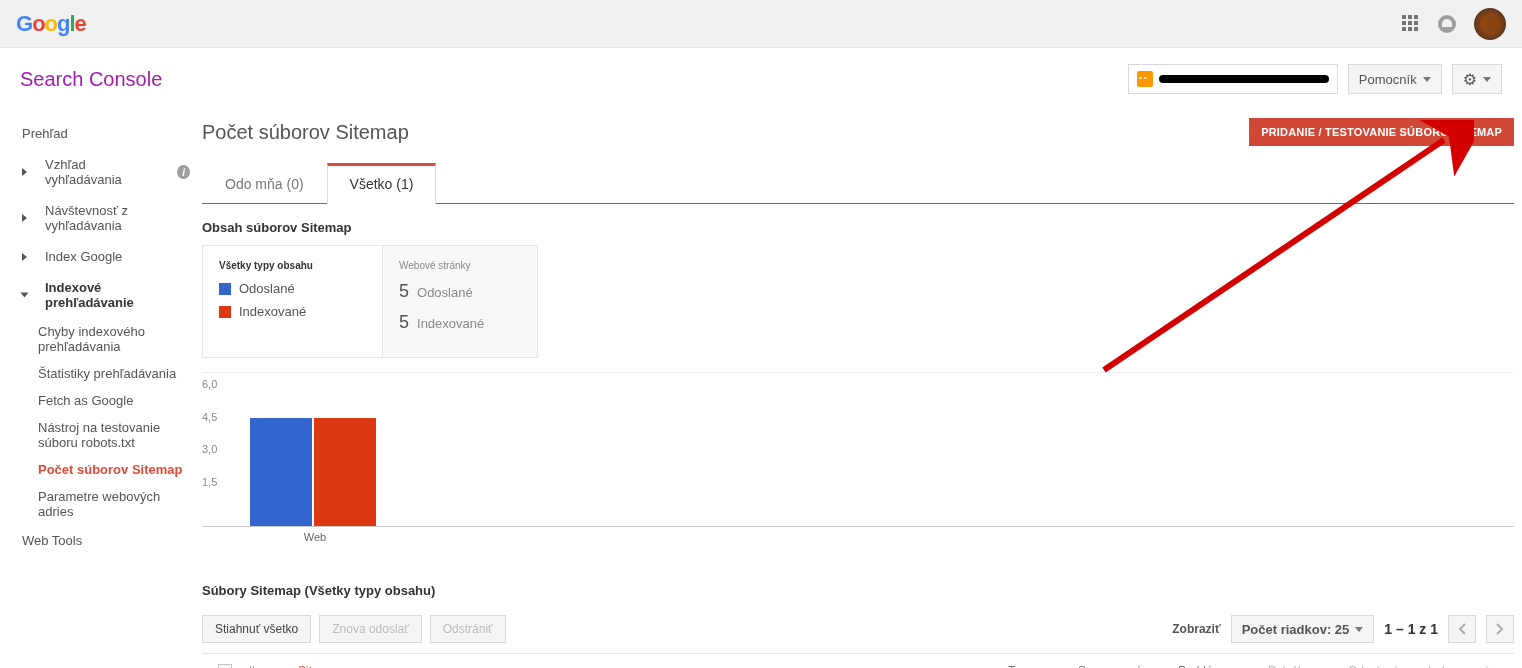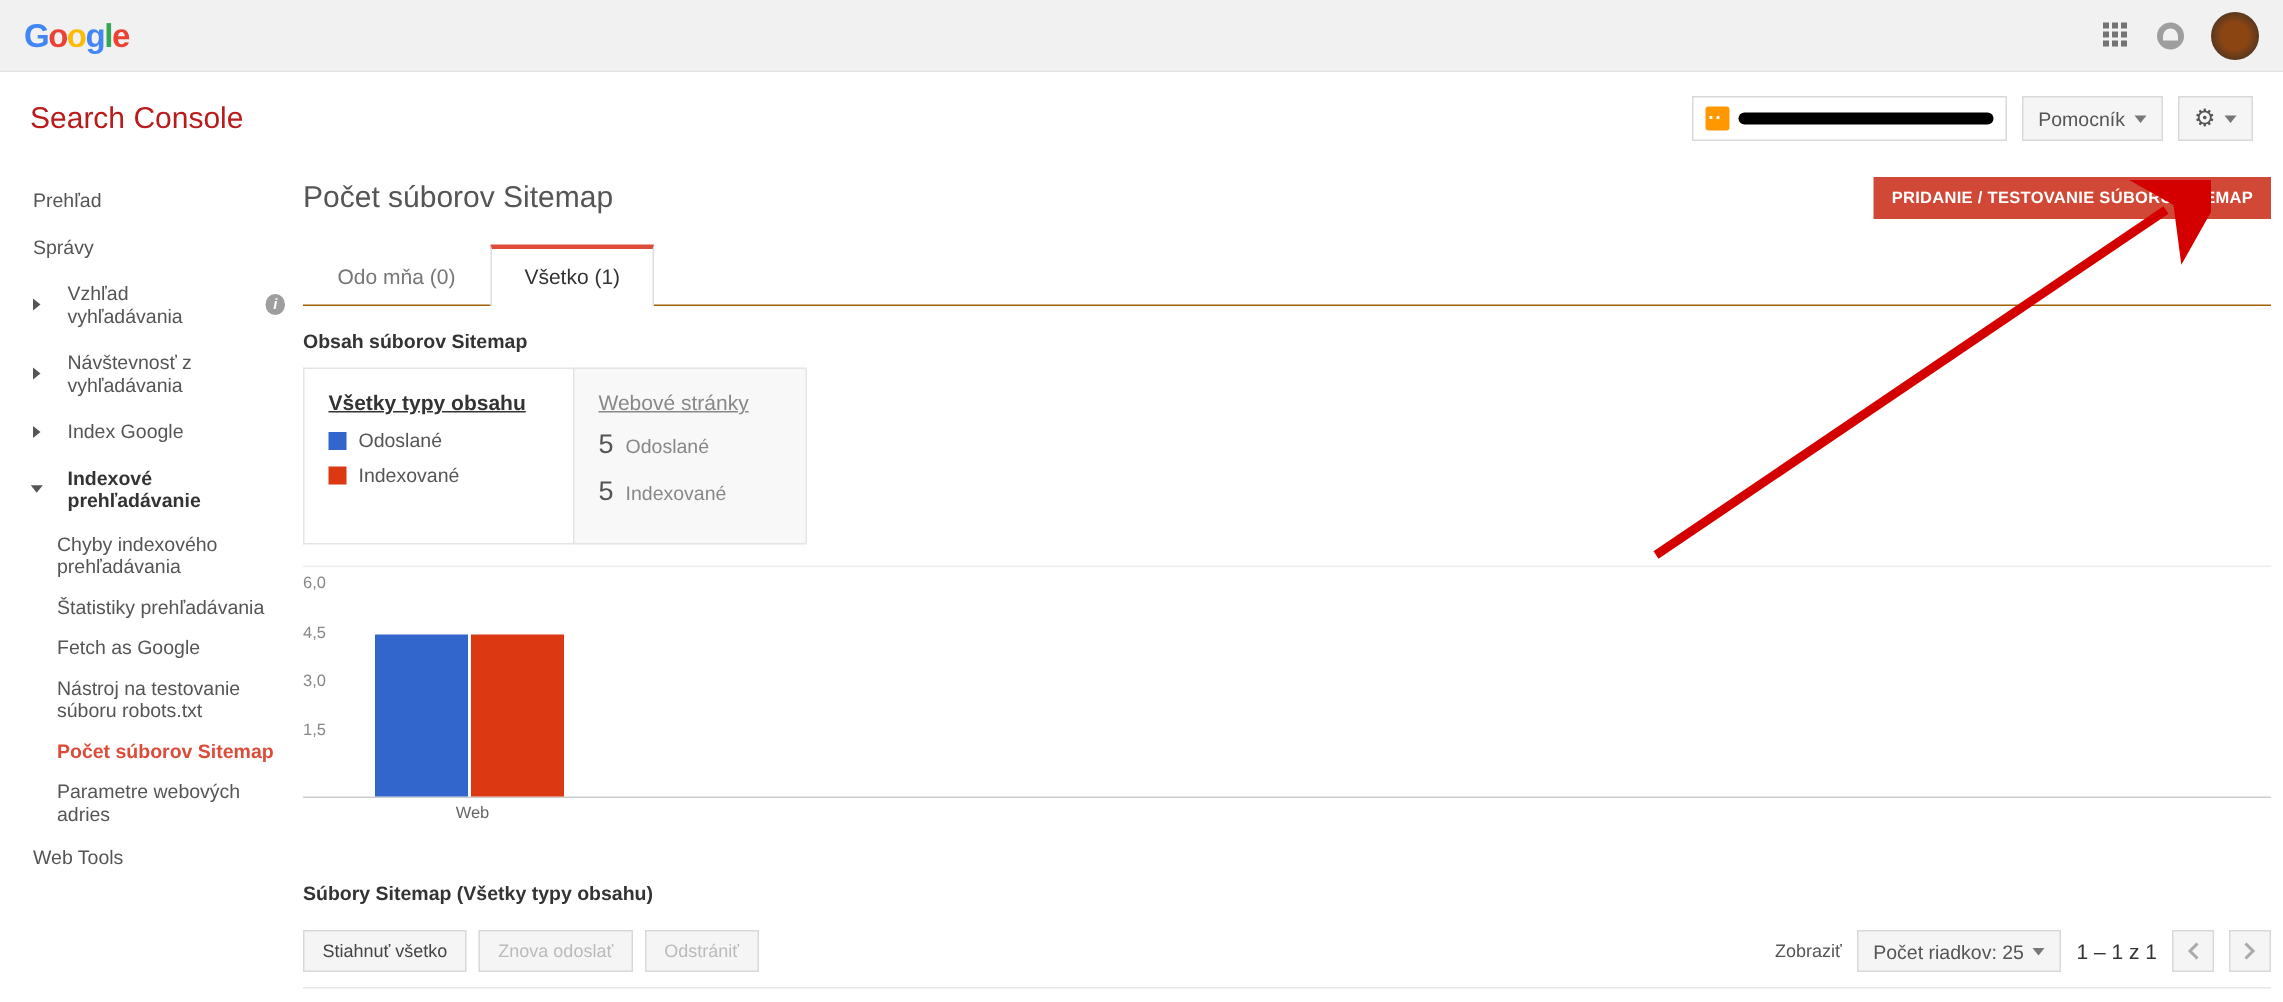--- a/index.html
+++ b/index.html
@@ -9,21 +9,21 @@
   .google-logo { font-size: 22px; font-weight: bold; letter-spacing: -1px; }
   .g1 { color: #4285f4; } .g2 { color: #ea4335; } .g3 { color: #fbbc05; } .g4 { color: #4285f4; } .g5 { color: #34a853; } .g6 { color: #ea4335; }
   .topbar-right { margin-left: auto; display: flex; align-items: center; gap: 18px; }
   .apps-icon { width: 18px; height: 18px; display: grid; grid-template-columns: repeat(3,4px); grid-template-rows: repeat(3,4px); gap: 2px; cursor: pointer; }
   .apps-icon span { background: #737373; }
   .bell-icon { width: 18px; height: 18px; background: #9e9e9e; border-radius: 50%; position: relative; cursor: pointer; }
   .bell-icon::before { content: ""; position: absolute; top: 4px; left: 4px; width: 10px; height: 8px; background: #f1f1f1; border-radius: 5px 5px 0 0; }
   .avatar { width: 32px; height: 32px; border-radius: 50%; background: radial-gradient(circle, #8b4513 40%, #2b2b2b 100%); cursor: pointer; }
   
   .header { display: flex; align-items: center; padding: 16px 20px; }
-  .product-title { font-size: 20px; color: #b91c1c; font-weight: 400; }
+  .product-title { font-size: 20px; color: #a21caf; font-weight: 400; }
   .header-right { margin-left: auto; display: flex; align-items: center; gap: 10px; }
   .property-select { border: 1px solid #d9d9d9; height: 30px; display: flex; align-items: center; padding: 0 8px; background: #fff; min-width: 210px; cursor: pointer; }
   .property-select .favicon { width: 16px; height: 16px; background: #ff9800; margin-right: 6px; border-radius: 2px; position: relative; }
   .property-select .favicon::after { content: ".."; color: #fff; position: absolute; top: -4px; left: 2px; font-weight: bold; letter-spacing: 1px; }
   .property-select .black-bar { flex: 1; height: 8px; background: #000; border-radius: 4px; }
   .dd-btn { border: 1px solid #d9d9d9; background: #f5f5f5; height: 30px; padding: 0 10px; display: flex; align-items: center; gap: 6px; cursor: pointer; color: #555; font-size: 13px; }
   .caret { width: 0; height: 0; border-left: 4px solid transparent; border-right: 4px solid transparent; border-top: 5px solid #777; }
   .gear-icon::before { content: "⚙"; font-size: 16px; color: #555; }
   
   .layout { display: flex; }
@@ -45,41 +45,41 @@
   .tabs { display: flex; border-bottom: 1px solid #a16207; }
   .tab { padding: 12px 22px; color: #777; cursor: pointer; font-size: 14px; border: 1px solid transparent; border-bottom: none; position: relative; top: 1px; }
   .tab.active { color: #333; border-color: #ddd; border-top: 3px solid #dd4b39; background: #fff; padding-top: 10px; }
   
   .section-title { font-weight: bold; color: #333; margin: 16px 0 10px 0; font-size: 13px; }
   
   .summary-boxes { display: flex; }
   .box { border: 1px solid #e5e5e5; padding: 14px 16px; }
   .box.legend { width: 180px; border-right: none; }
   .box.stats { width: 156px; background: #f8f8f8; }
-  .box h4 { font-size: 14px; font-weight: bold; color: #333; margin-bottom: 10px; text-decoration: underline; }
+  .box h4 { font-size: 10px; font-weight: bold; color: #333; margin-bottom: 10px; }
   .box.stats h4 { color: #888; font-weight: normal; }
   .legend-item { display: flex; align-items: center; gap: 8px; margin: 8px 0; font-size: 13px; color: #555; }
   .swatch { width: 12px; height: 12px; }
   .sw-blue { background: #3366cc; }
   .sw-red { background: #dc3912; }
   .stat-row { display: flex; align-items: baseline; gap: 8px; margin: 10px 0; color: #888; }
   .stat-row .num { font-size: 18px; color: #555; }
   
   .chart-wrap { margin-top: 14px; border-top: 1px solid #eee; padding-top: 4px; }
   .chart { position: relative; height: 150px; border-bottom: 1px solid #ccc; }
   .ylabel { position: absolute; left: 0; font-size: 11px; color: #888; transform: translateY(-50%); }
   .bars { position: absolute; left: 48px; bottom: 0; display: flex; align-items: flex-end; gap: 4px; }
   .bar-group { display: flex; gap: 2px; }
   .bar { width: 62px; }
   .xlabel { font-size: 11px; color: #666; text-align: center; margin-top: 4px; margin-left: 48px; width: 130px; }
   
   .actions-row { display: flex; align-items: center; gap: 8px; margin-top: 17px; }
   .btn { border: 1px solid #d9d9d9; background: #f5f5f5; color: #444; padding: 6px 12px; font-size: 12px; cursor: pointer; }
   .btn:disabled { color: #bbb; cursor: default; }
-  .actions-right { margin-left: auto; display: flex; align-items: center; gap: 10px; color: #555; font-size: 12px; }
+  .actions-right { margin-left: auto; display: flex; align-items: center; gap: 10px; color: #555; font-size: 12px; font-weight: bold; }
   .pager-btn { border: 1px solid #d9d9d9; background: #f5f5f5; width: 28px; height: 28px; display: flex; align-items: center; justify-content: center; cursor: pointer; color: #888; }
   .pager-btn svg { width: 8px; height: 12px; }
   
   .table-head { display: flex; align-items: center; border-top: 1px solid #e5e5e5; border-bottom: 1px solid #e5e5e5; margin-top: 10px; padding: 10px 6px; font-size: 12px; color: #777; }
   .table-head .col { padding: 0 10px; }
   .table-head .sortable { color: #dd4b39; }
   .table-head .sortable::after { content: " ▲"; font-size: 9px; }
   .checkbox { width: 14px; height: 14px; border: 1px solid #c6c6c6; background: #f8f8f8; }
   
   .red-arrow { position: absolute; pointer-events: none; }
@@ -122,21 +122,20 @@
     <div class="dd-btn">
       <span class="gear-icon"></span>
       <span class="caret"></span>
     </div>
   </div>
 </div>
 
 <div class="layout">
   <nav class="sidebar">
     <div class="nav-item">Prehľad</div>
-    <div class="nav-item">Správy</div>
     <div class="nav-item group">
       <span class="arrow"></span>
       <span>Vzhľad vyhľadávania</span>
       <span class="info-icon">i</span>
     </div>
     <div class="nav-item group">
       <span class="arrow"></span>
       <span>Návštevnosť z vyhľadávania</span>
     </div>
     <div class="nav-item group">

